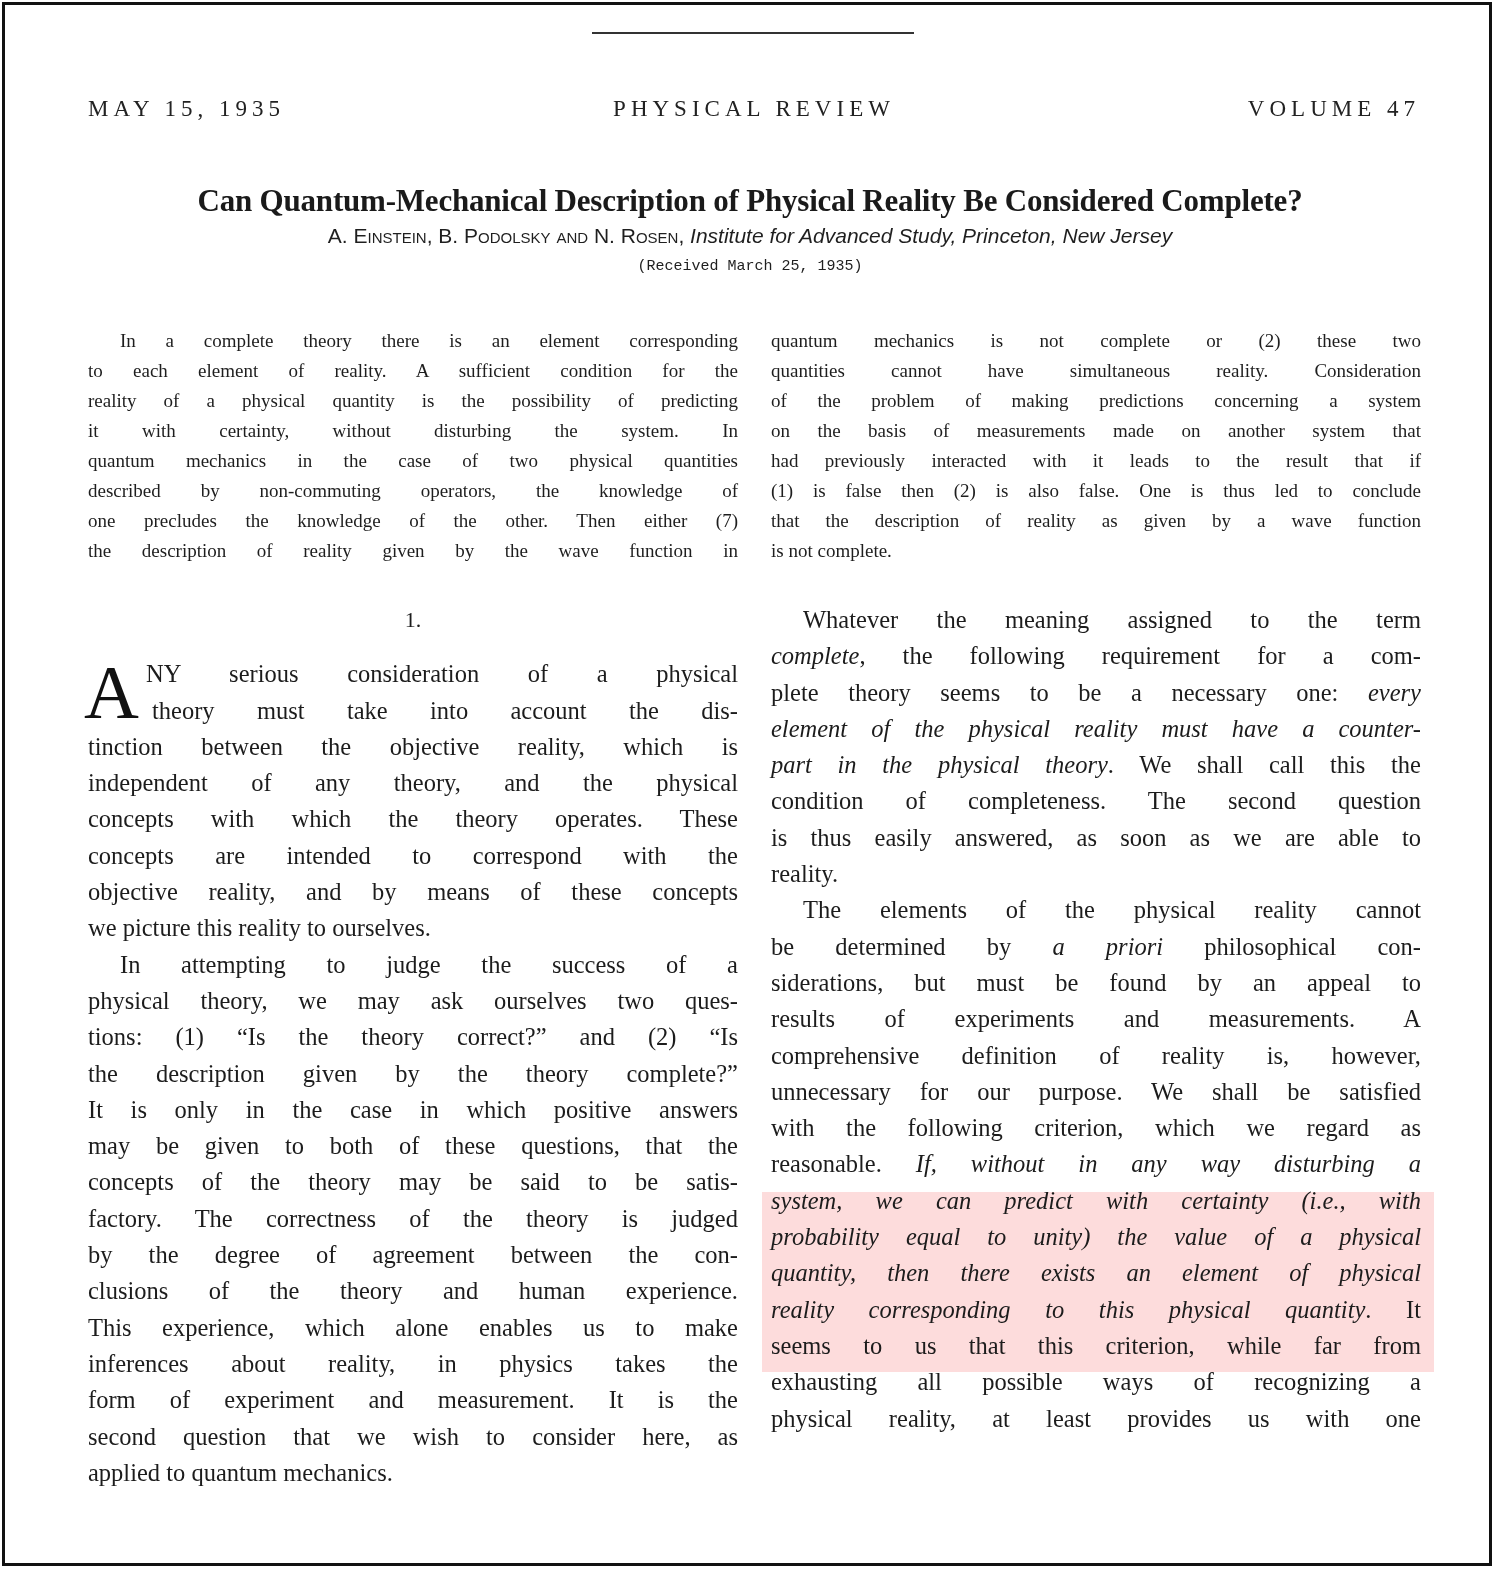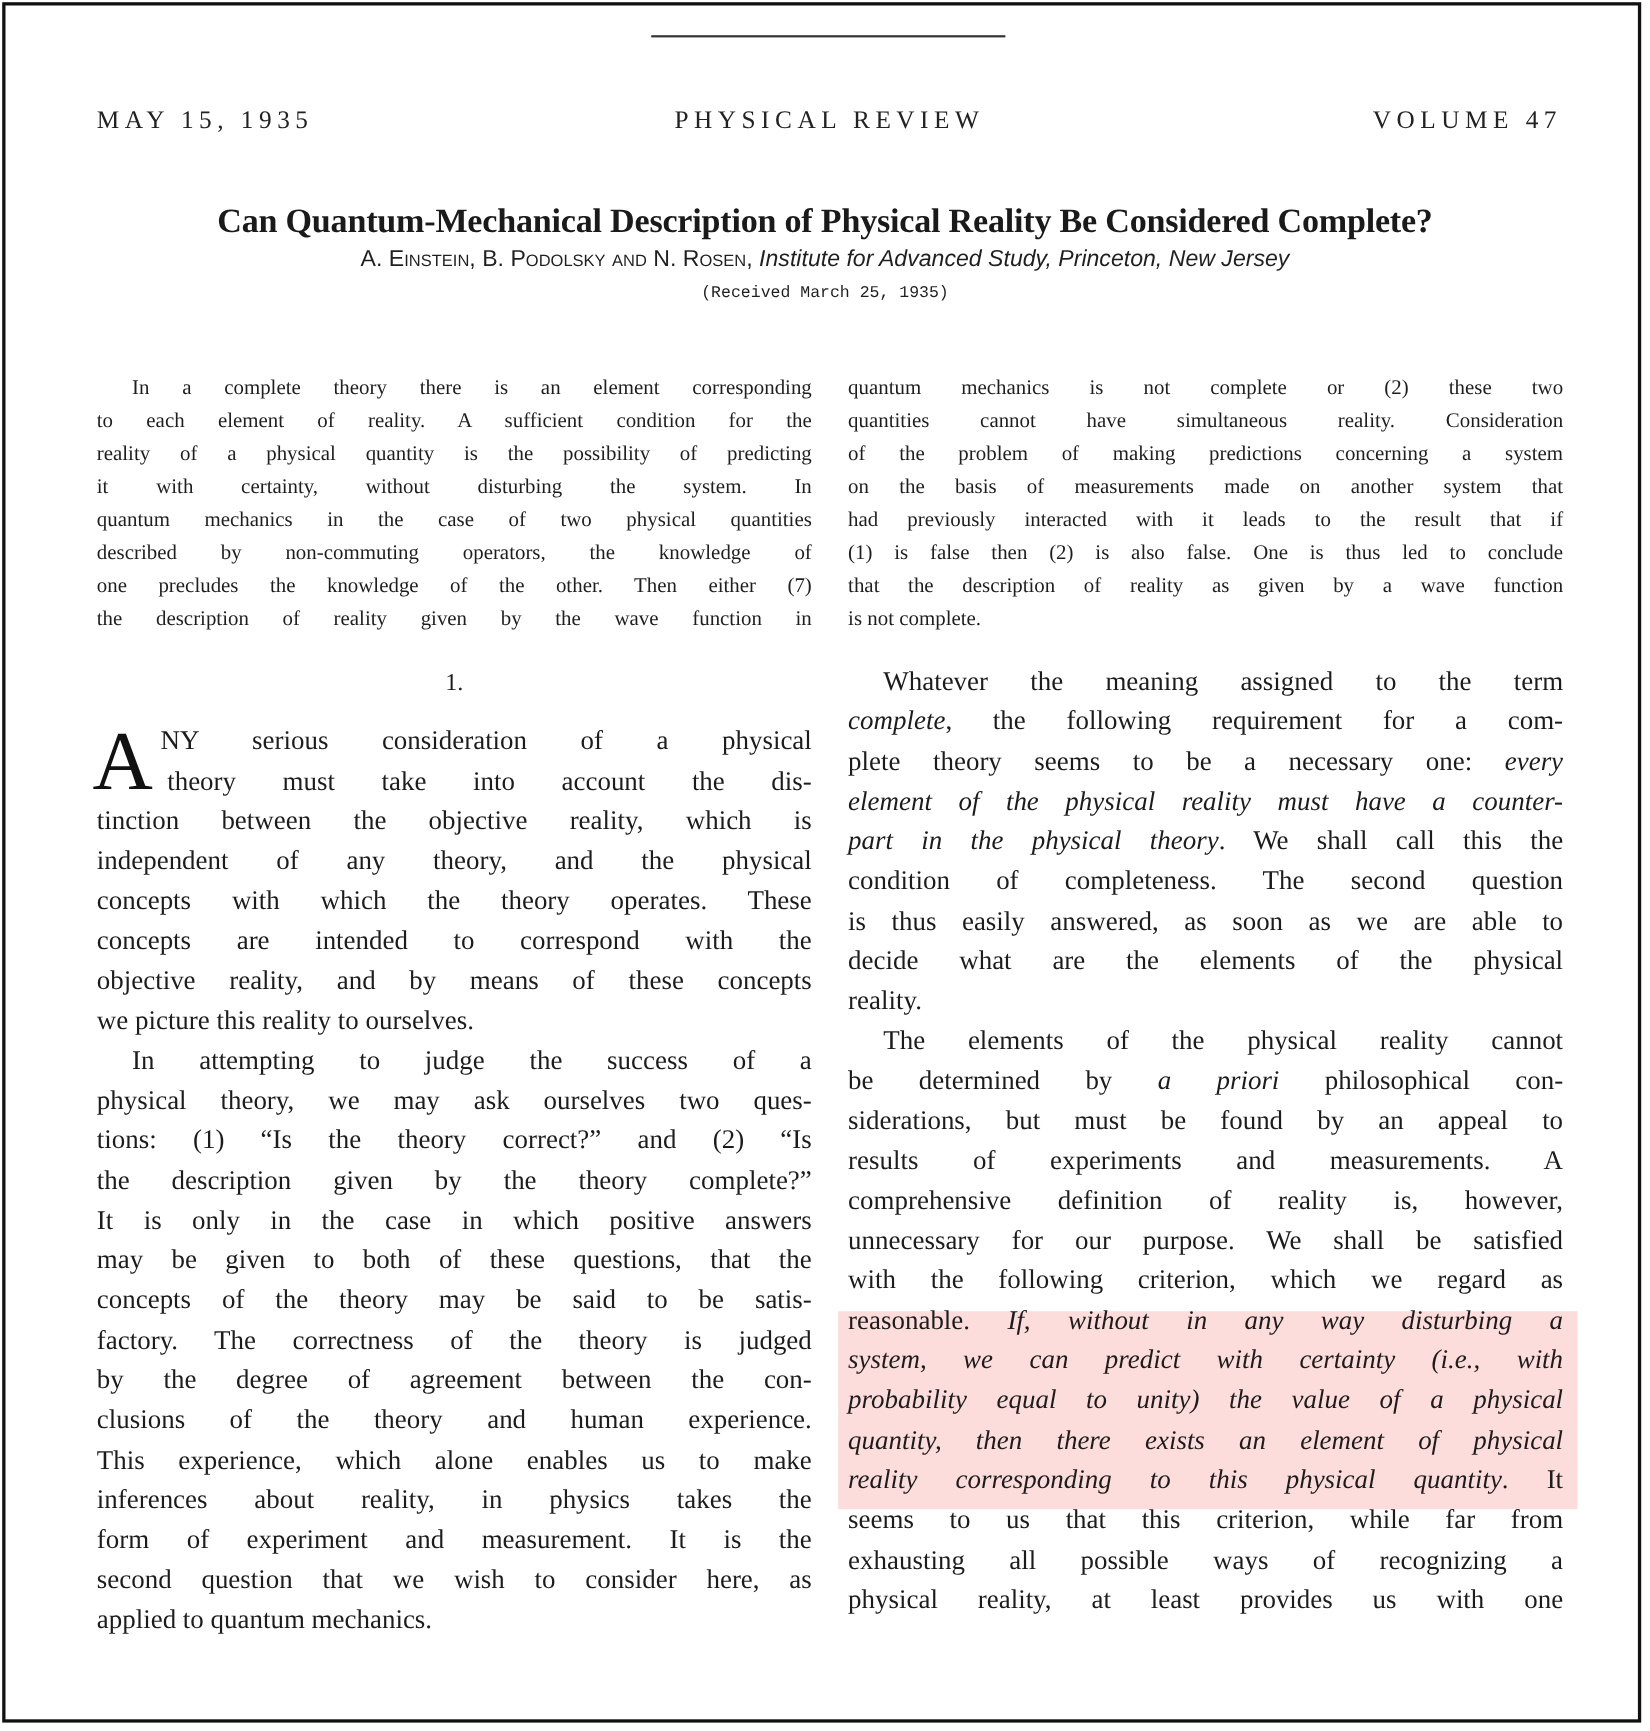--- a/index.html
+++ b/index.html
@@ -32,21 +32,21 @@
     font-family: Liberation Sans, sans-serif; font-size: 21px; color: #1f1f1f;
   }
   .authors .sc { font-variant: small-caps; }
   .authors .it { font-style: italic; }
   .received {
     position: absolute; top: 258px; left: 0; width: 1500px; text-align: center;
     font-family: Liberation Mono, monospace; font-size: 15px; color: #1f1f1f;
   }
 
   .abstract-col {
-    position: absolute; top: 338px; width: 650px;
+    position: absolute; top: 326px; width: 650px;
     font-family: "Liberation Serif", serif; font-size: 19px; line-height: 30px;
     color: #1e1e1e; text-align: justify; text-align-last: justify;
   }
   .abstract-col .line { display: block; height: 30px; text-align: justify; text-align-last: justify; }
   .abstract-col .line.last { text-align-last: left; }
   .abs-left { left: 88px; }
   .abs-right { left: 771px; }
 
   .body-col {
     position: absolute; top: 602px; width: 650px;
@@ -148,21 +148,20 @@
 <div class="highlight"></div>
 
 <div class="body-col body-right">
   <span class="line indent">Whatever the meaning assigned to the term</span>
   <span class="line"><span class="it">complete</span><span>, the following requirement for a com-</span></span>
   <span class="line"><span>plete theory seems to be a necessary one: </span><span class="it">every</span></span>
   <span class="line it">element of the physical reality must have a counter-</span>
   <span class="line"><span class="it">part in the physical theory</span><span>. We shall call this the</span></span>
   <span class="line">condition of completeness. The second question</span>
   <span class="line">is thus easily answered, as soon as we are able to</span>
-  <span class="line">decide what are the elements of the physical</span>
   <span class="line last">reality.</span>
   <span class="line indent">The elements of the physical reality cannot</span>
   <span class="line"><span>be determined by </span><span class="it">a priori</span><span> philosophical con-</span></span>
   <span class="line">siderations, but must be found by an appeal to</span>
   <span class="line">results of experiments and measurements. A</span>
   <span class="line">comprehensive definition of reality is, however,</span>
   <span class="line">unnecessary for our purpose. We shall be satisfied</span>
   <span class="line">with the following criterion, which we regard as</span>
   <span class="line"><span>reasonable. </span><span class="it">If, without in any way disturbing a</span></span>
   <span class="line it">system, we can predict with certainty (i.e., with</span>

